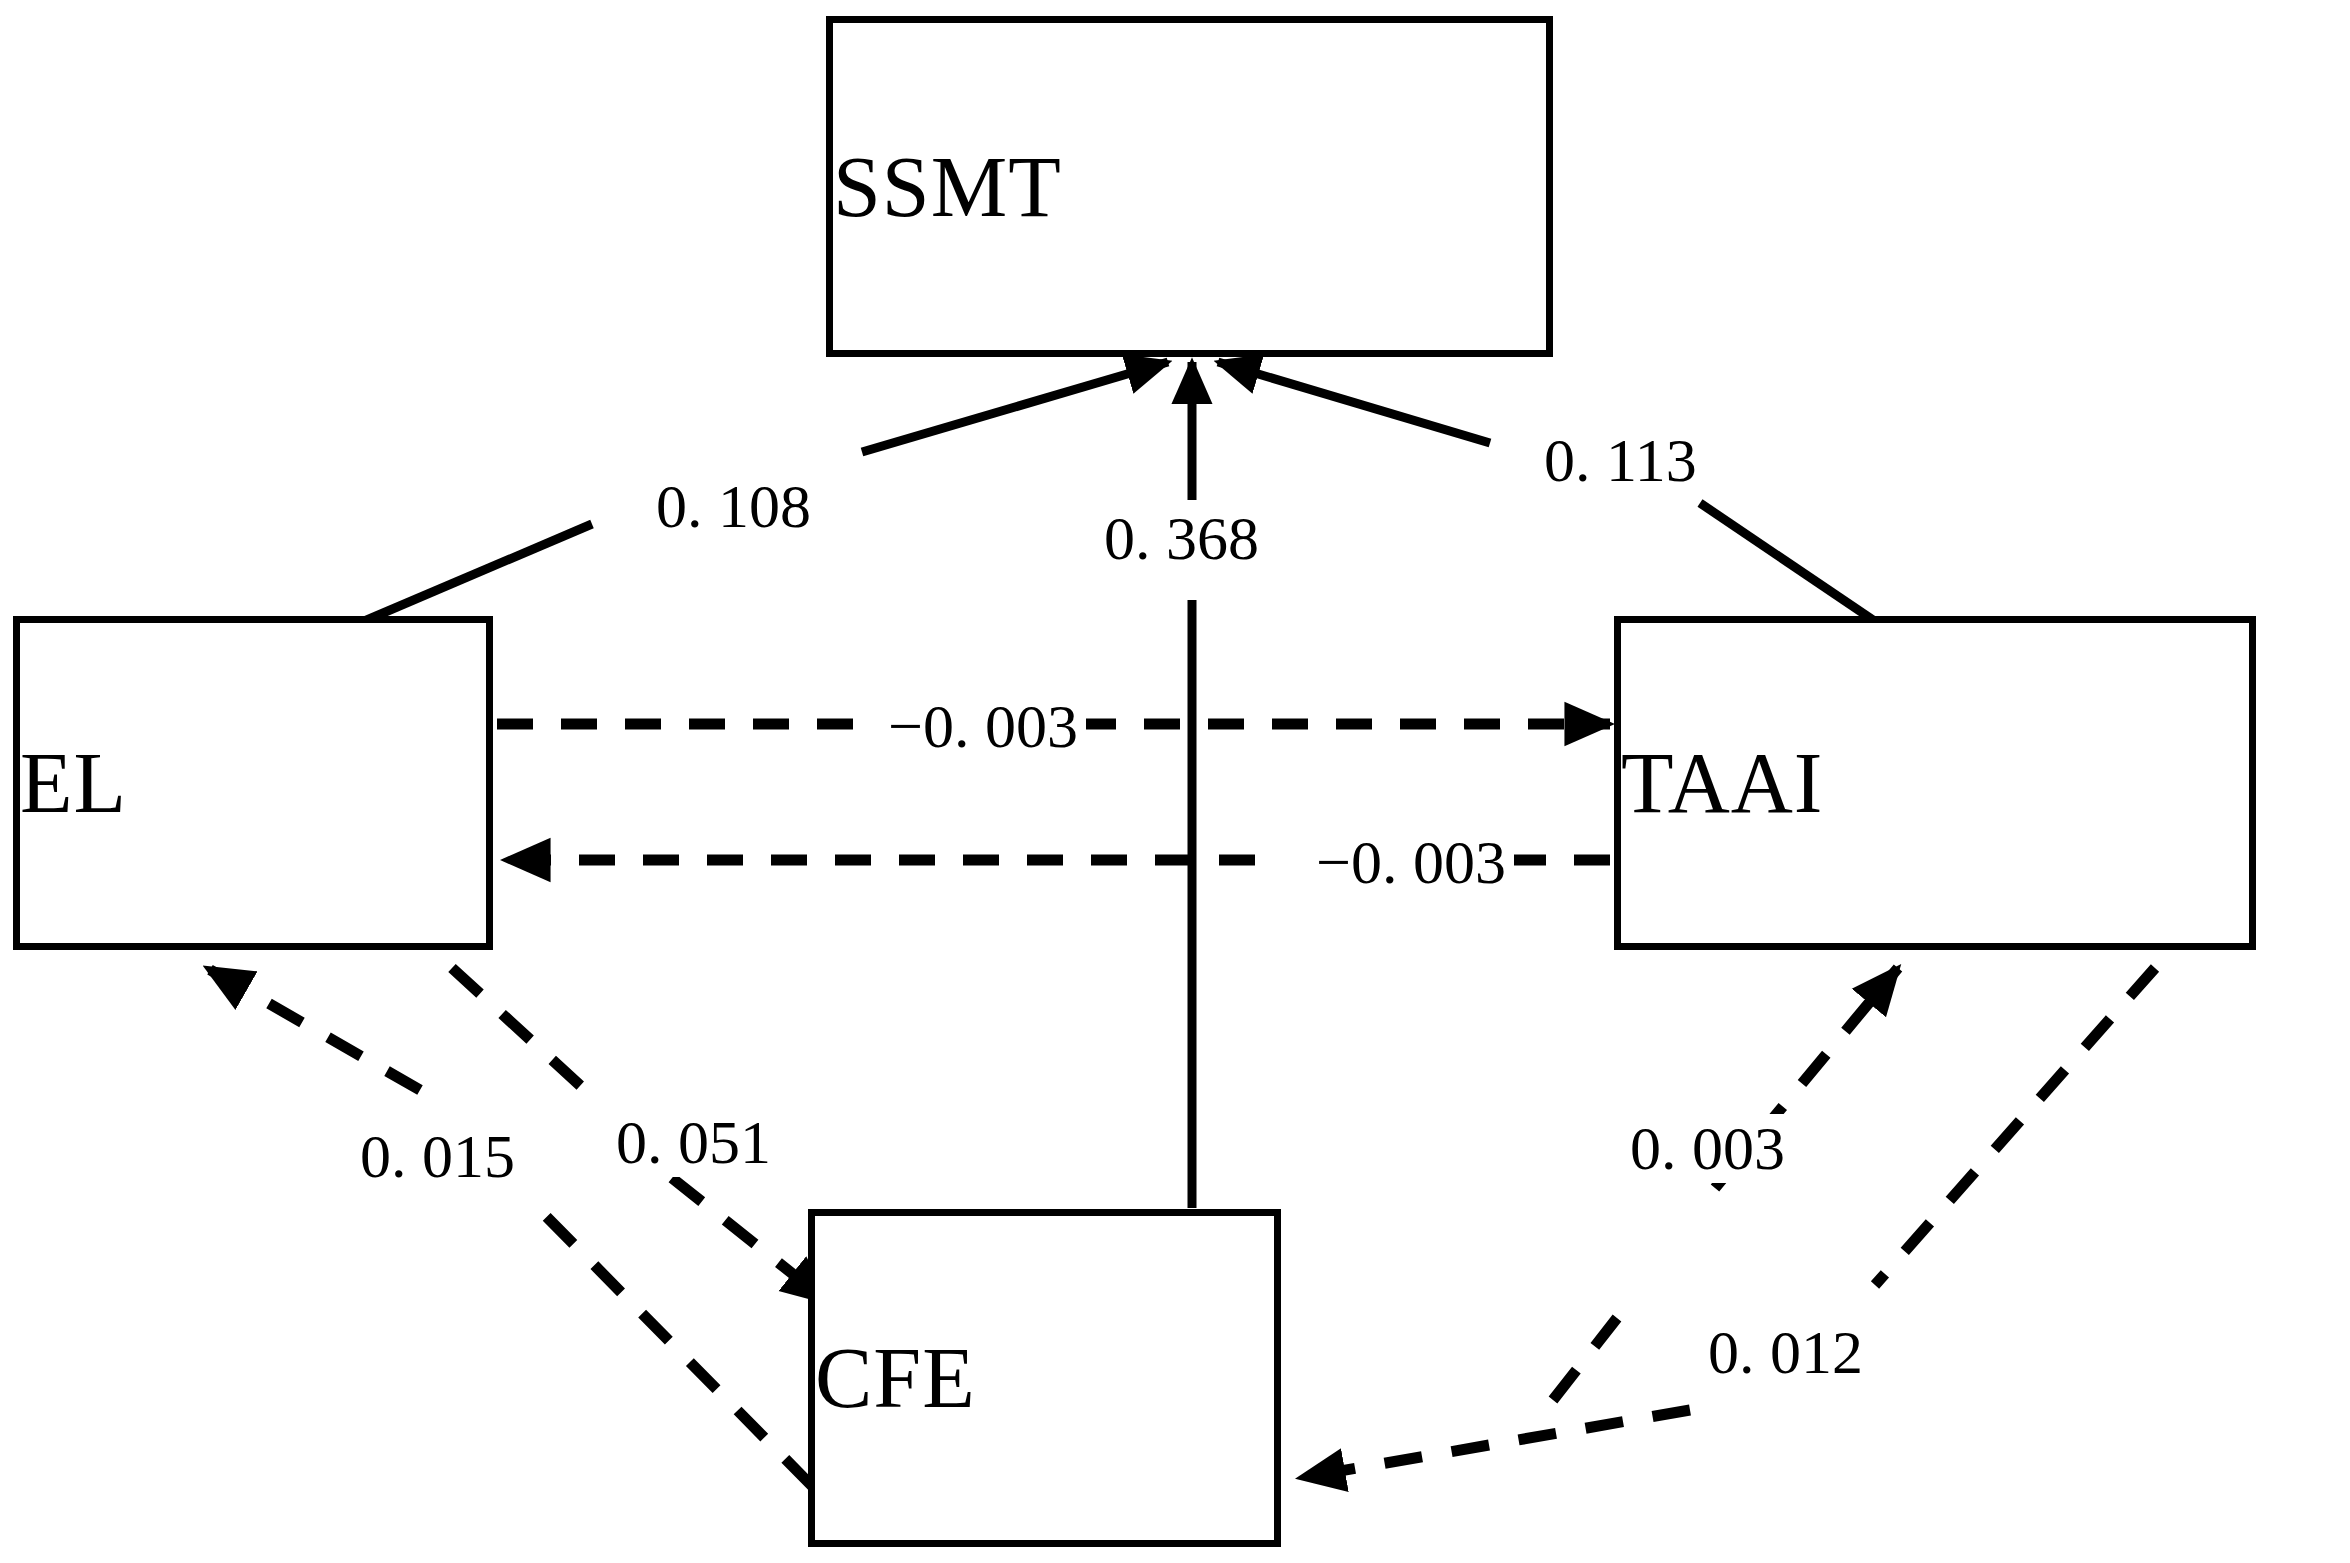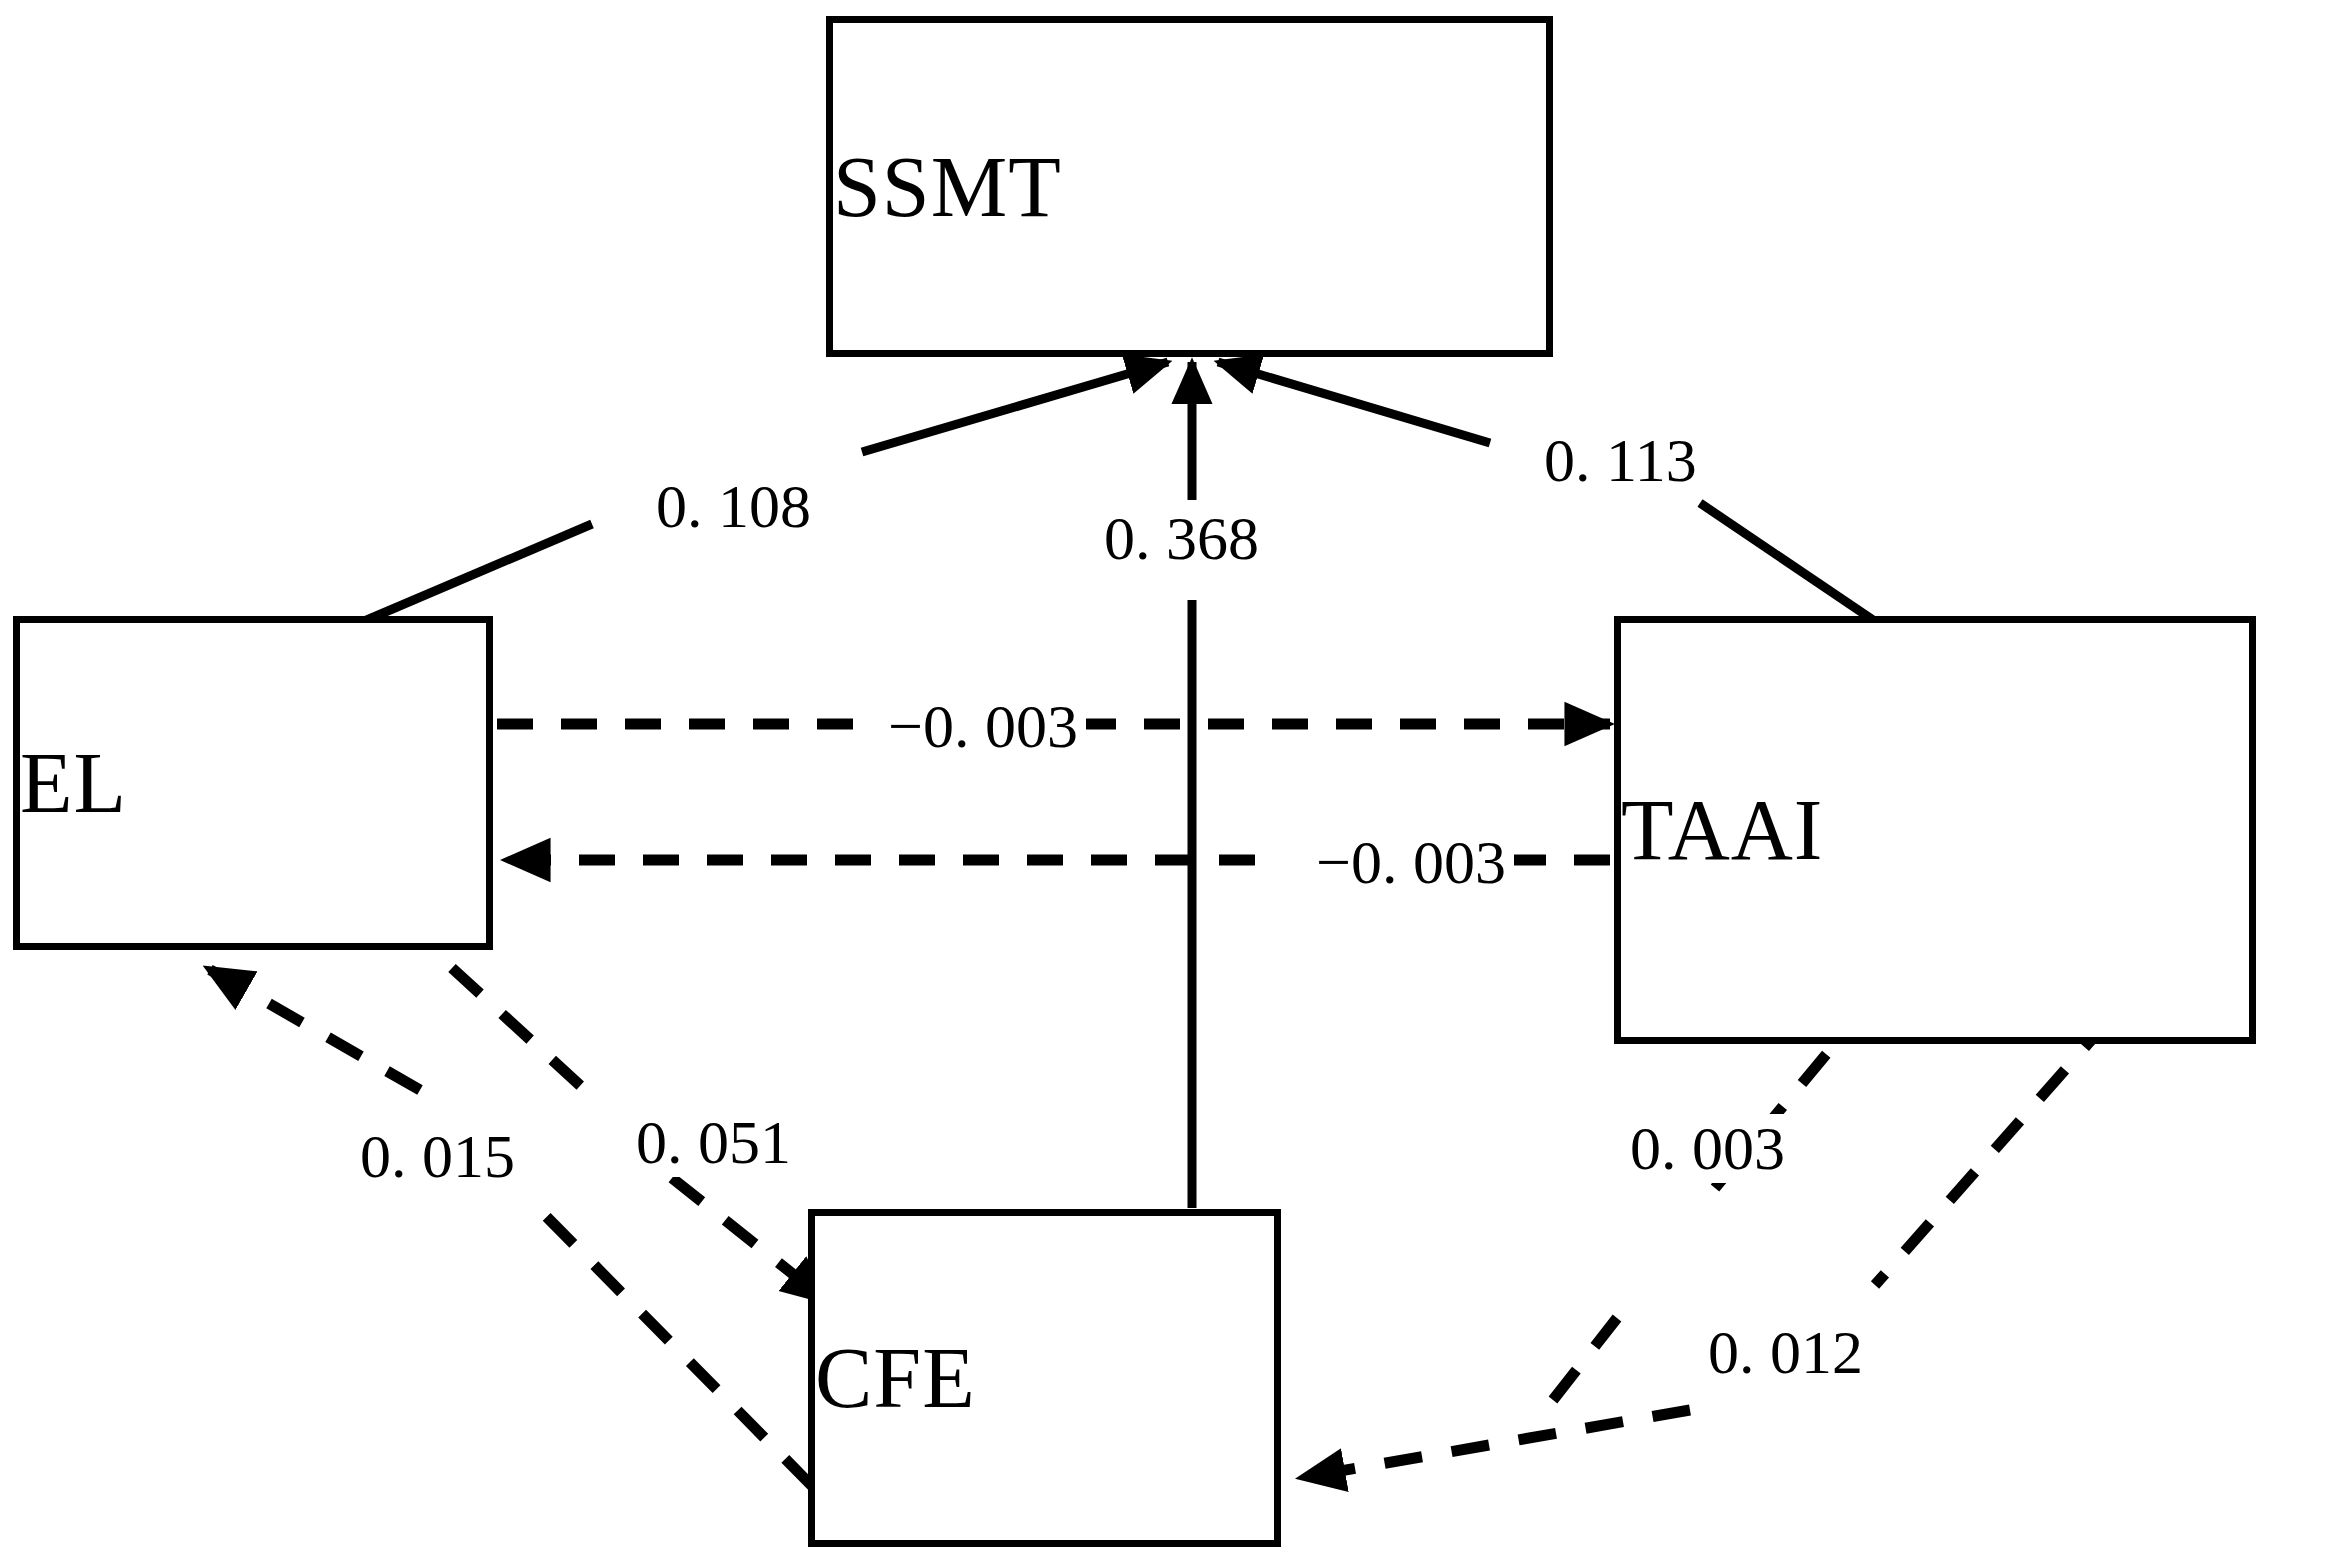--- a/index.html
+++ b/index.html
@@ -110,39 +110,39 @@
   </svg>
 
   <div class="node-box" style="left:826px; top:16px; width:727px; height:341px;">
     <span class="node-label">SSMT</span>
   </div>
 
   <div class="node-box" style="left:13px; top:616px; width:480px; height:334px;">
     <span class="node-label">EL</span>
   </div>
 
-  <div class="node-box" style="left:1614px; top:616px; width:642px; height:428px;">
+  <div class="node-box" style="left:1614px; top:616px; width:642px; height:334px;">
     <span class="node-label">TAAI</span>
   </div>
 
   <div class="node-box" style="left:808px; top:1209px; width:473px; height:338px;">
     <span class="node-label">CFE</span>
   </div>
 
   <div class="edge-label" style="left:648px; top:452px;margin-top:20px;">0. 108</div>
 
   <div class="edge-label" style="left:1096px; top:504px;">0. 368</div>
 
   <div class="edge-label" style="left:1536px; top:426px;">0. 113</div>
 
   <div class="edge-label" style="left:880px; top:692px;">−0. 003</div>
 
   <div class="edge-label" style="left:1308px; top:828px;">−0. 003</div>
 
   <div class="edge-label" style="left:352px; top:1122px;text-align:right;">0. 015</div>
 
-  <div class="edge-label" style="left:628px; top:1108px;">0. 051</div>
+  <div class="edge-label" style="left:608px; top:1108px;">0. 051</div>
 
   <div class="edge-label" style="left:1622px; top:1114px;">0. 003</div>
 
   <div class="edge-label" style="left:1700px; top:1318px;">0. 012</div>
 
 </div>
 
 </body></html>

